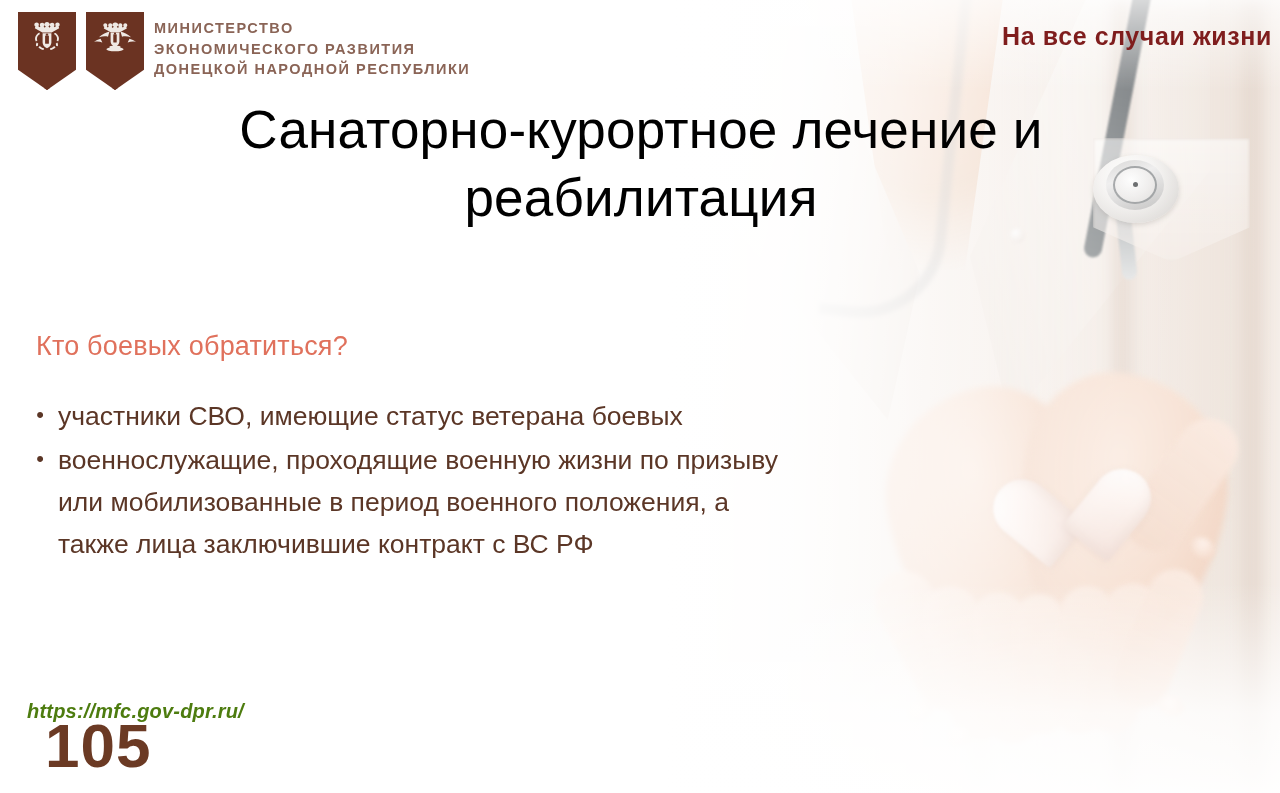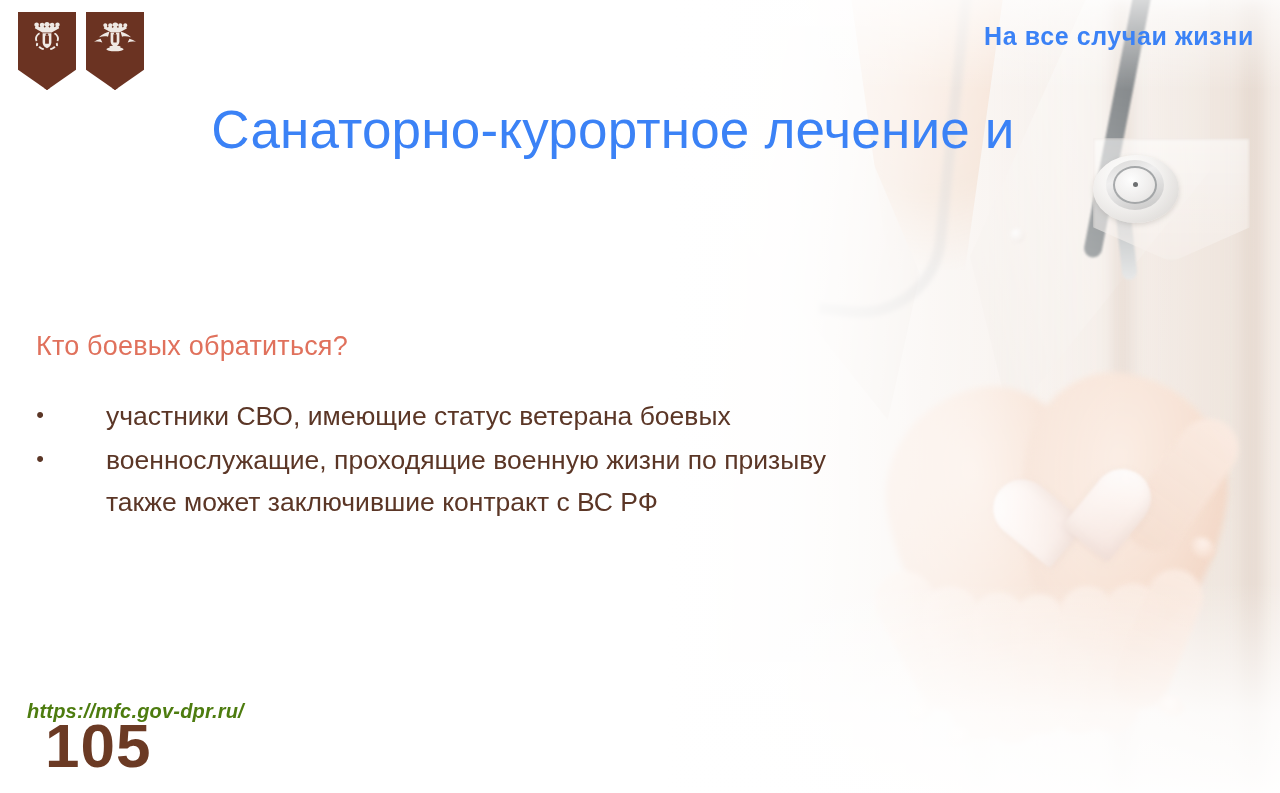--- a/index.html
+++ b/index.html
@@ -305,35 +305,35 @@
     color: #8a6456;
     font-size: 14.5px;
     font-weight: bold;
     letter-spacing: 1.5px;
     line-height: 1.42;
     white-space: nowrap;
   }
 
   .tagline {
     position: absolute;
-    right: 26px; top: 22px;
-    color: #3b82f6;
+    right: 8px; top: 22px;
+    color: #7f1d1d;
     font-size: 25px;
     font-weight: bold;
     letter-spacing: .6px;
     white-space: nowrap;
   }
 
   
   .title {
     position: absolute;
-    left: 108px; top: 96px;
+    left: 136px; top: 96px;
     width: 1010px;
     text-align: center;
-    color: #3b82f6;
+    color: #000000;
     font-size: 53px;
     font-weight: 300;
     line-height: 1.28;
     letter-spacing: .2px;
   }
 
   
   .question {
     position: absolute;
     left: 36px; top: 331px;
@@ -361,21 +361,21 @@
   }
   .bullet-mark {
     flex: none;
     width: 36px;
     text-align: center;
     font-size: 22px;
     line-height: 1.72;
     color: #5b3626;
   }
   .bullet-text { flex: 1; }
-  .bullet-text .ln { display: block; white-space: nowrap; margin-left: 48px; }
+  .bullet-text .ln { display: block; white-space: nowrap; }
 
   
   .site-url {
     position: absolute;
     left: 27px; top: 700px;
     color: #4d7c0f;
     font-size: 20px;
     font-style: italic;
     font-weight: 600;
     letter-spacing: .2px;
@@ -475,44 +475,51 @@
             <ellipse cx="23" cy="31.9" rx="5.6" ry="1.5"></ellipse>
           </g>
           <g fill="#6b3322">
             <rect x="21.3" y="19.2" width="3.4" height="8.3" rx=".5"></rect>
             <circle cx="23" cy="18.5" r="1.1"></circle>
           </g>
         </svg>
         <span class="crest-pin"></span>
       </div>
 
+      <div class="ministry-lines">
+        <div>МИНИСТЕРСТВО</div>
+        <div>ЭКОНОМИЧЕСКОГО РАЗВИТИЯ</div>
+        <div>ДОНЕЦКОЙ НАРОДНОЙ РЕСПУБЛИКИ</div>
+      </div>
     </div>
 
     <div class="tagline">На все случаи жизни</div>
 
     <div class="title">
       <div>Санаторно-курортное лечение и</div>
+      <div>реабилитация</div>
     </div>
 
     <div class="question">Кто боевых обратиться?</div>
 
     <div class="bullets">
 
       <div class="bullet-row">
         <span class="bullet-mark">•</span>
         <span class="bullet-text">
           <span class="ln">участники СВО, имеющие статус ветерана боевых</span>
         </span>
       </div>
 
       <div class="bullet-row">
         <span class="bullet-mark">•</span>
         <span class="bullet-text">
           <span class="ln">военнослужащие, проходящие военную жизни по призыву</span>
-          <span class="ln">также может заключившие контракт с ВС РФ</span>
+          <span class="ln">или мобилизованные в период военного положения, а</span>
+          <span class="ln">также лица заключившие контракт с ВС РФ</span>
         </span>
       </div>
 
     </div>
 
     <div class="site-url">https://mfc.gov-dpr.ru/</div>
     <div class="phone">105</div>
 
   </div>
 </div>

